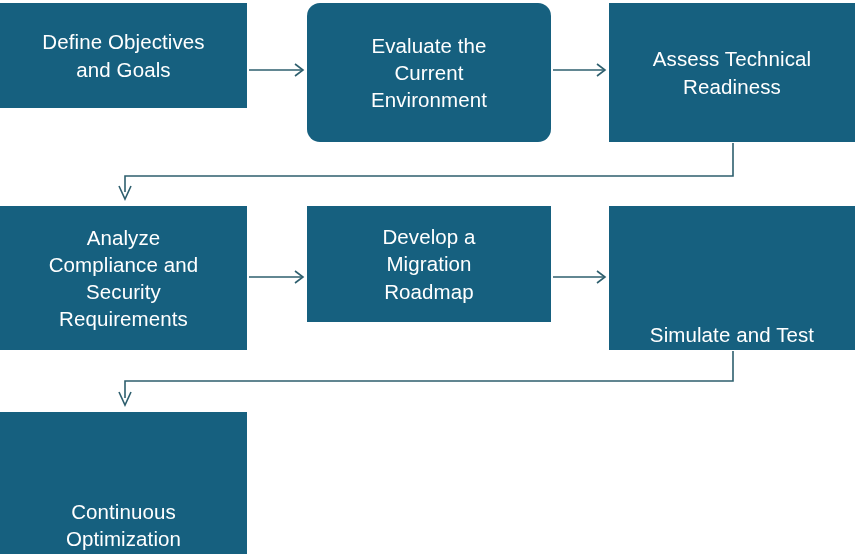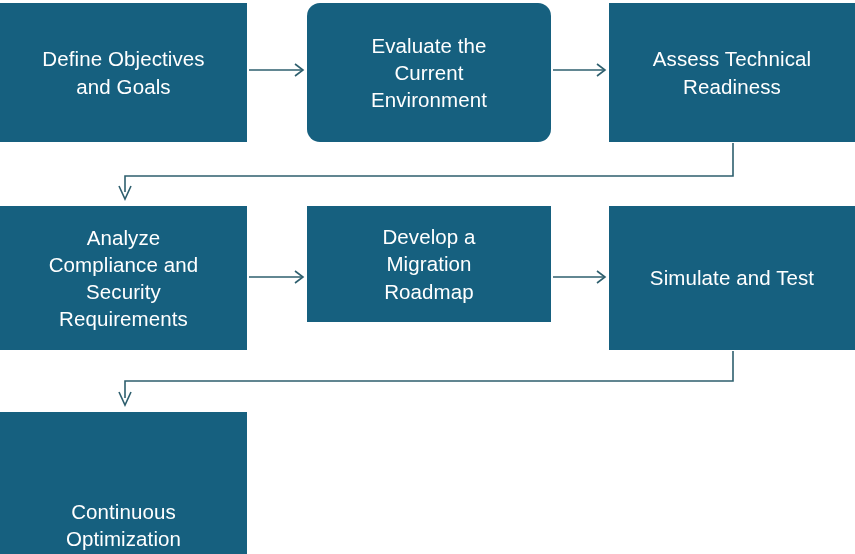--- a/index.html
+++ b/index.html
@@ -72,21 +72,21 @@
       <line x1="553" y1="277" x2="604" y2="277" stroke="#2e5f6e" stroke-width="1.6"></line>
       <polyline points="597,271 605,277 597,283" fill="none" stroke="#2e5f6e" stroke-width="1.6"></polyline>
     </g>
 
     <g>
       <polyline points="733,351 733,381 125,381 125,398" fill="none" stroke="#2e5f6e" stroke-width="1.6"></polyline>
       <polyline points="119,392 125,405 131,392" fill="none" stroke="#2e5f6e" stroke-width="1.6"></polyline>
     </g>
   </svg>
 
-  <div class="node" style="left:0px; top:3px; width:247px; height:139px;">
+  <div class="node" style="left:0px; top:3px; width:247px; height:105px;">
     <span>Define Objectives
 and Goals</span>
   </div>
 
   <div class="node" style="left:307px; top:3px; width:244px; height:139px;border-radius:13px;">
     <span>Evaluate the
 Current
 Environment</span>
   </div>
 
@@ -101,21 +101,21 @@
 Security
 Requirements</span>
   </div>
 
   <div class="node" style="left:307px; top:206px; width:244px; height:116px;">
     <span>Develop a
 Migration
 Roadmap</span>
   </div>
 
-  <div class="node" style="left:609px; top:206px; width:246px; height:144px;">
+  <div class="node" style="left:609px; top:206px; width:246px; height:144px;align-items:flex-end;">
     <span>Simulate and Test</span>
   </div>
 
   <div class="node" style="left:0px; top:412px; width:247px; height:142px;align-items:flex-end;">
     <span>Continuous
 Optimization</span>
   </div>
 
 </div>
 

